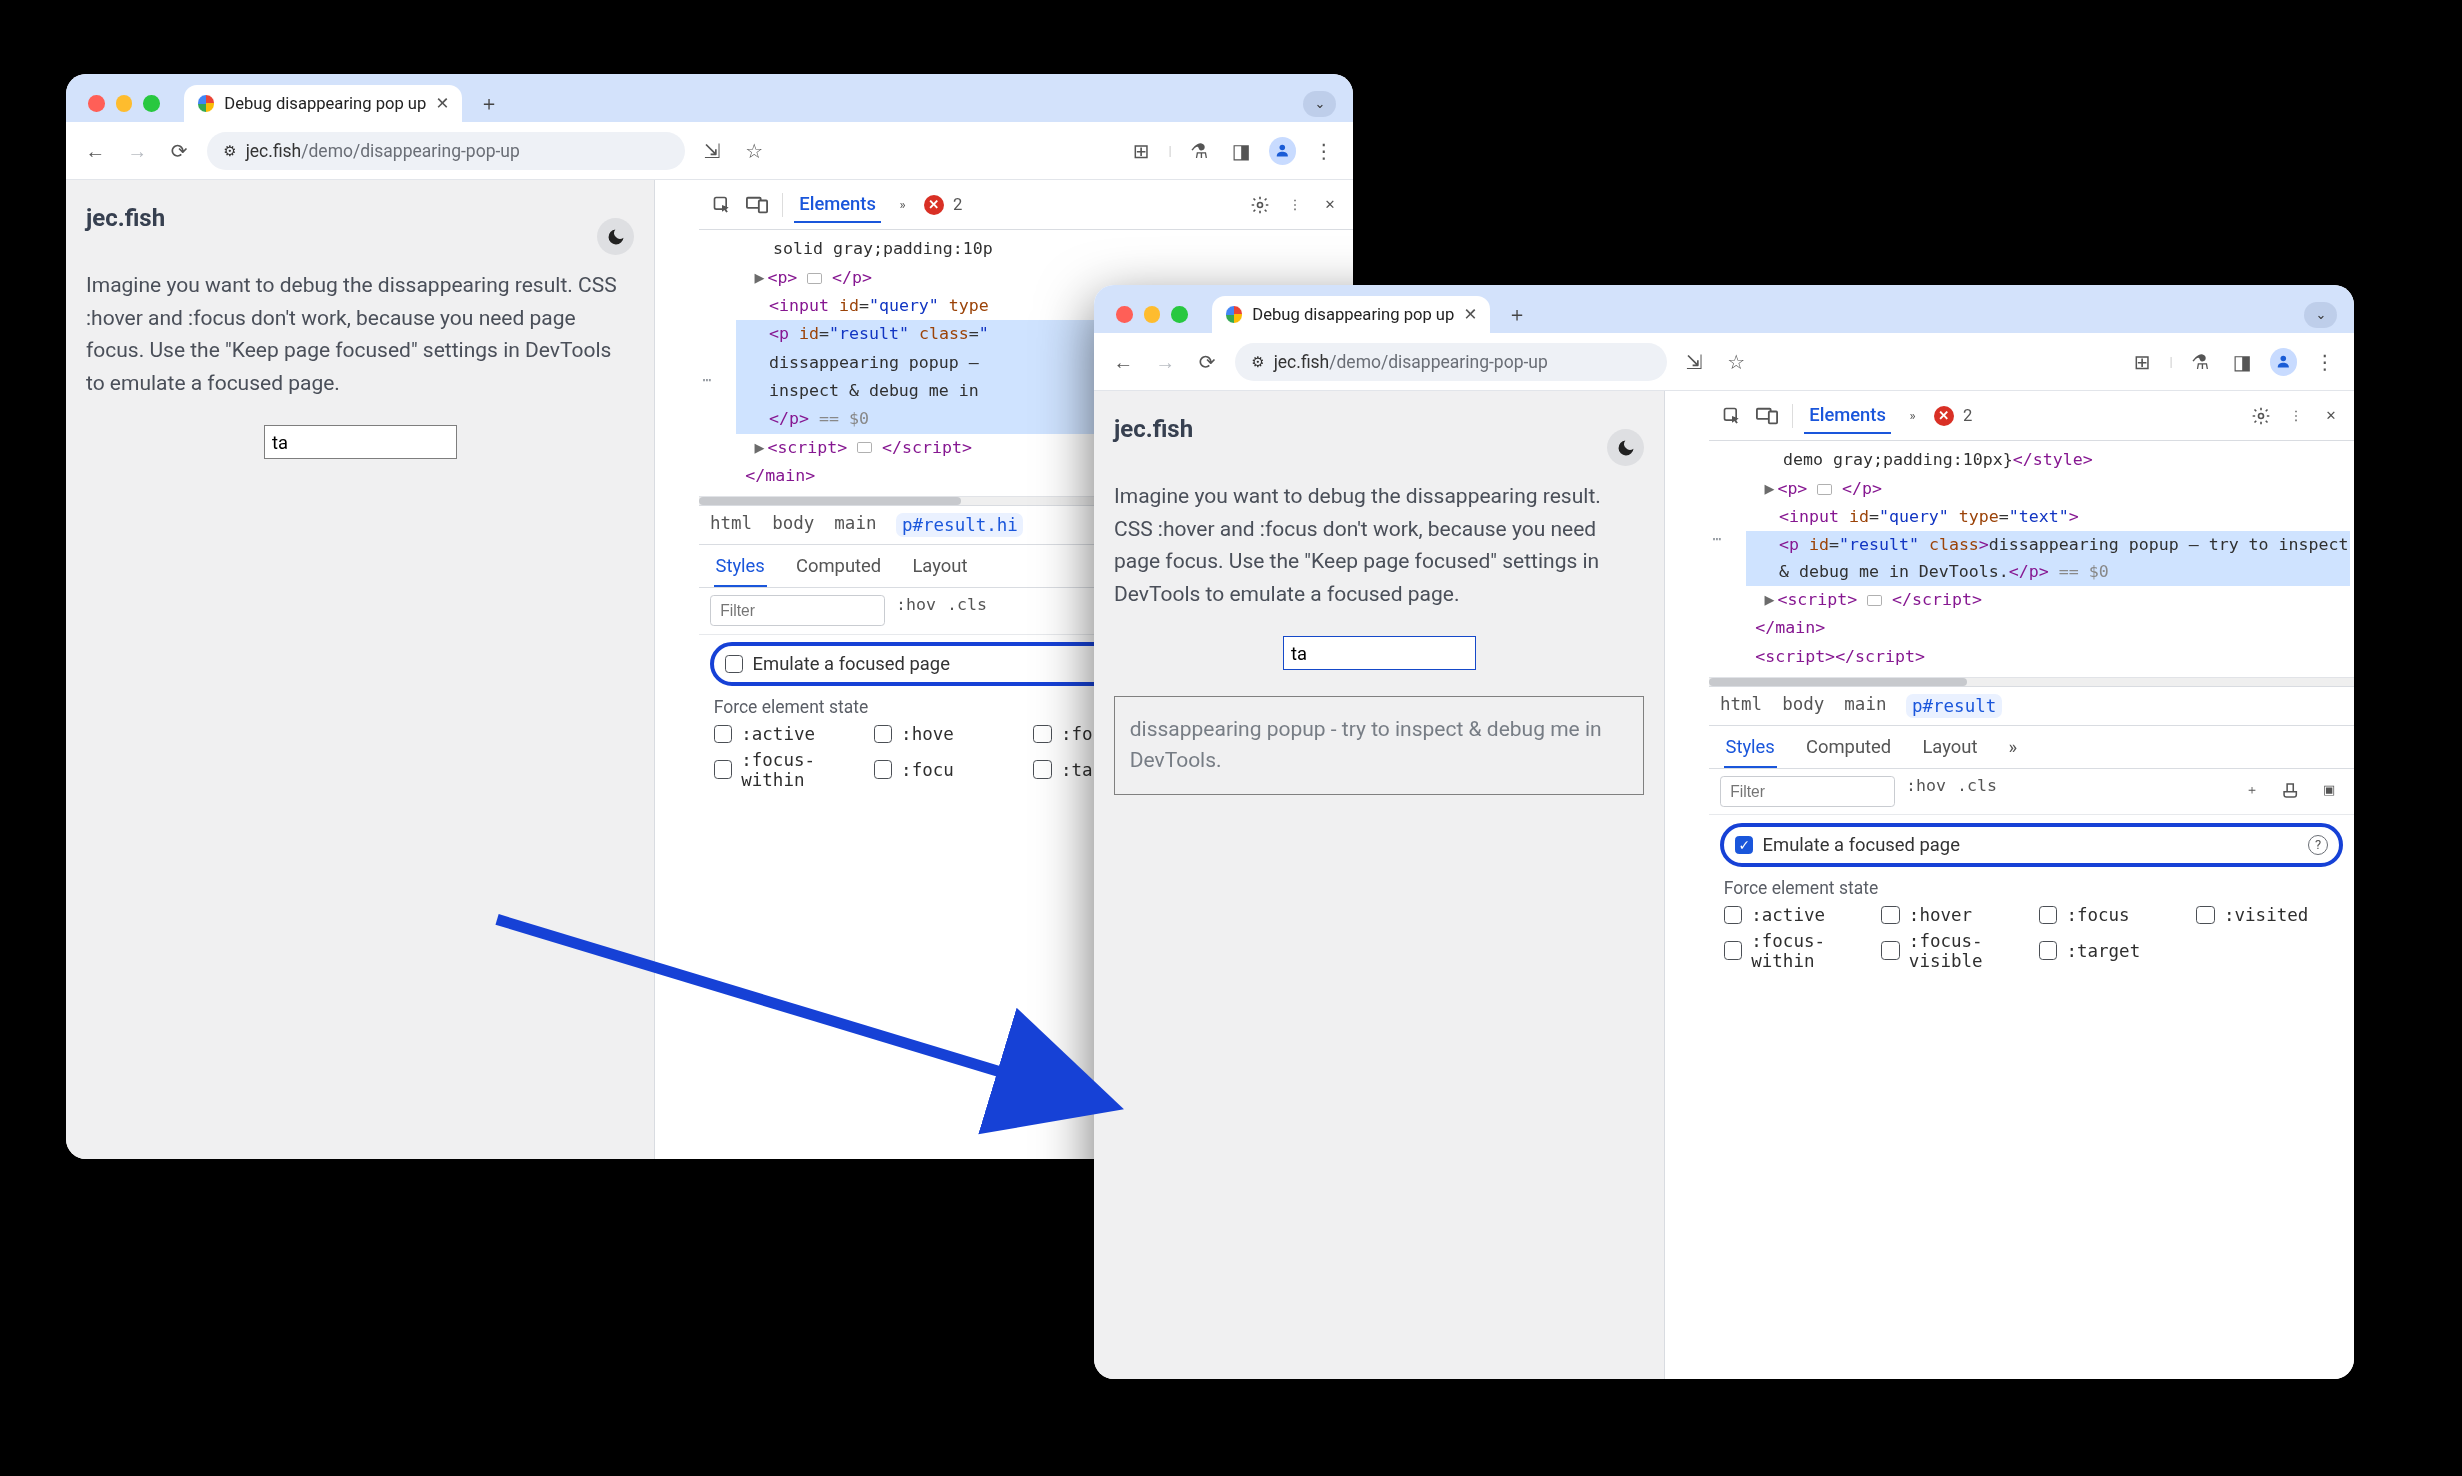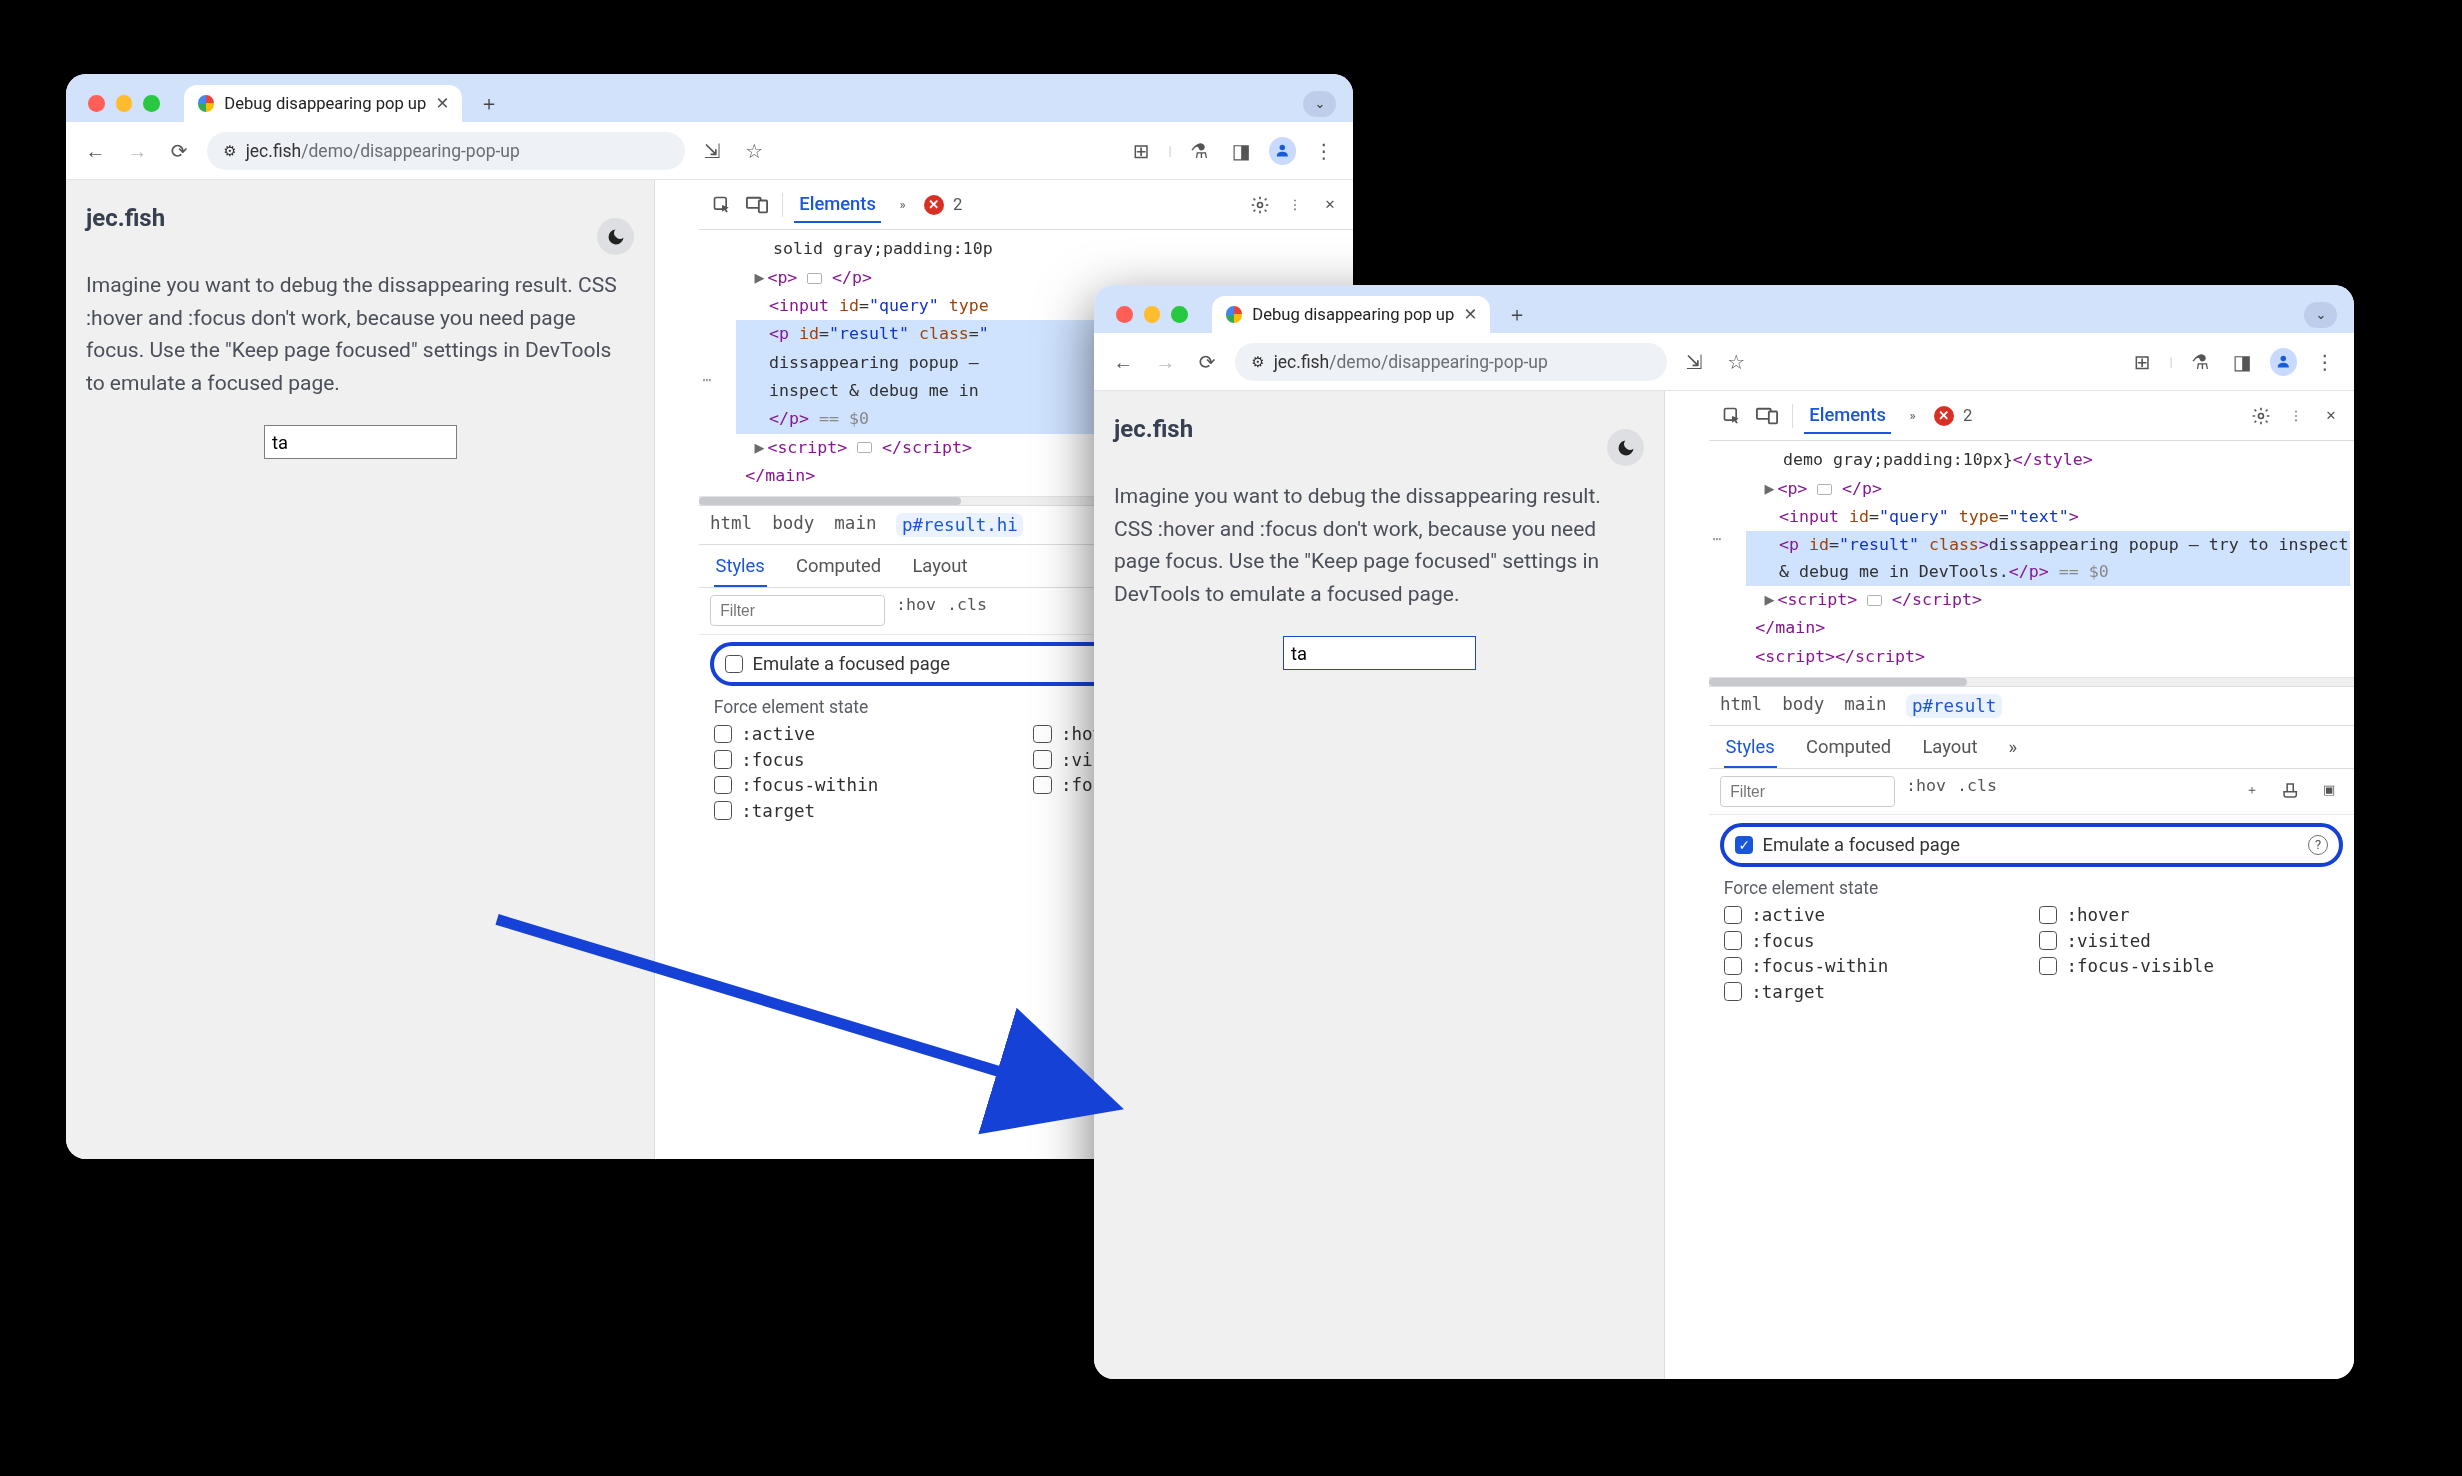--- a/index.html
+++ b/index.html
@@ -171,21 +171,21 @@
     padding:7.4px 11px;
     border:4.6px solid #1641d6;
     border-radius:26px;
     font-size:18.4px;color:#333;
   }
   .cb { width:18.4px;height:18.4px;border:1.4px solid #4b4f55;border-radius:3.7px;display:inline-flex;align-items:center;justify-content:center;background:#fff;flex-shrink:0;}
   .cb.checked { background:#1a56db;border-color:#1a56db;color:#fff;font-size:13.8px;}
   .help { width:20px;height:20px;border:1.4px solid #6a6e75;border-radius:50%;display:inline-flex;align-items:center;justify-content:center;font-size:13px;color:#555;margin-left:auto;}
 
   .force-title { padding:1.8px 14.7px 7.4px;font-size:17.5px;color:#5a5e66;}
-  .states { display:grid;grid-template-columns:1fr 1fr;gap:5.5px 14.7px;padding:0 14.7px 13px;font-size:17.5px;font-family: ui-monospace, Menlo, monospace;color:#2e2e2e;}
+  .states { display:grid;grid-template-columns:1fr 1fr 1fr 1fr;gap:5.5px 14.7px;padding:0 14.7px 13px;font-size:17.5px;font-family: ui-monospace, Menlo, monospace;color:#2e2e2e;}
   .states label { display:flex;align-items:center;gap:9.2px;}
 
   
   .hsbar { height:9.2px;background:#efefef;border-top:0.9px solid #e1e3e7;position:relative;}
   .hsbar::after{content:"";position:absolute;left:0;top:0;height:100%;width:40%;background:#c7c9cd;border-radius:4.6px;}
 
   
   .arrow-layer {
     position:absolute; pointer-events:none;
   }
@@ -403,20 +403,21 @@
       <div style="display:flex;align-items:center;justify-content:space-between;">
         <h1>jec.fish</h1>
         <div class="moon">
           <svg width="20" height="20" viewBox="0 0 24 24" fill="#222">
               <path d="M21 12.8A9 9 0 1 1 11.2 3a7 7 0 0 0 9.8 9.8z"></path>
             </svg>
         </div>
       </div>
       <p>Imagine you want to debug the dissappearing result. CSS :hover and :focus don't work, because you need page focus. Use the "Keep page focused" settings in DevTools to emulate a focused page.</p>
       <input class="qinput focused" value="ta" style="">
+      <div class="popup">dissappearing popup - try to inspect &amp; debug me in DevTools.</div>
     </div>
 
     <div class="devtools" style="flex:1;">
       <div class="dt-top">
         <div class="dt-ic">
           <svg width="20" height="20" viewBox="0 0 24 24" fill="none" stroke="#555" stroke-width="2">
               <rect x="3" y="3" width="14" height="14" rx="2"></rect>
               <path d="M12 12l8 3-3 2 2 3-2 1-2-3-3 2z" fill="#555" stroke="none"></path>
             </svg>
         </div>

